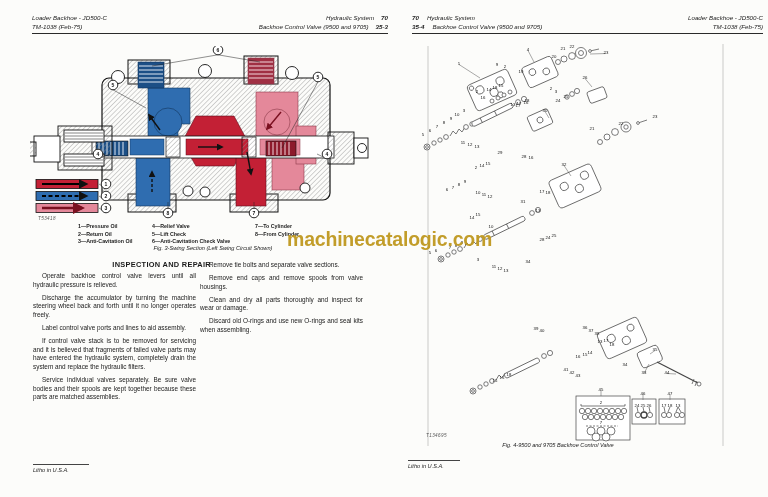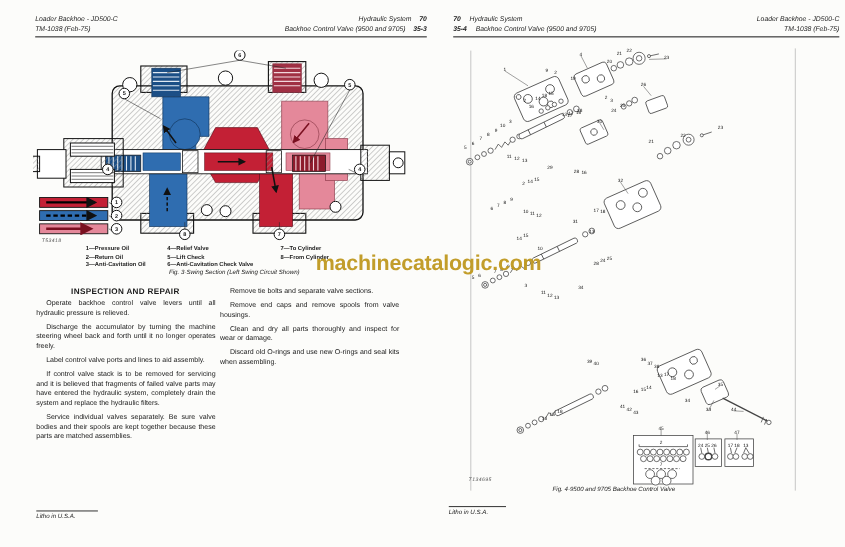--- a/index.html
+++ b/index.html
@@ -21,21 +21,21 @@
   #fig3-svg{position:absolute;left:2px;top:32px;}
   #fig4-svg{position:absolute;left:5px;top:26px;}
   .code-label{position:absolute;font-style:italic;font-size:4.6px;color:#555;letter-spacing:.4px;}
   
   .legend-cols{position:absolute;top:209px;left:0;width:100%;font-size:5.3px;font-weight:bold;line-height:7.6px;}
   .legend-col{position:absolute;top:0;white-space:nowrap;}
   .fig-caption{position:absolute;font-style:italic;font-size:5.6px;color:#222;text-align:center;}
   #fig3-caption{top:231px;left:60px;width:250px;}
   #fig4-caption{top:428px;left:40px;width:220px;}
   
-  .section-heading{position:absolute;top:246px;left:5px;width:162px;text-align:center;
+  .section-heading{position:absolute;top:246px;left:21px;width:162px;text-align:right;
     font-weight:bold;font-size:7.4px;letter-spacing:.3px;}
   .textcol{position:absolute;top:258px;width:163px;font-size:6.4px;line-height:8.6px;text-align:justify;}
   #col1{left:5px;}
   #col2{left:172px;top:247px;}
   .textcol p{margin:0 0 4.5px 0;text-indent:9px;}
   
   .footer{position:absolute;font-style:italic;font-size:5.6px;color:#222;}
   .footer-rule{position:absolute;height:1px;background:#444;}
   
   #watermark{

